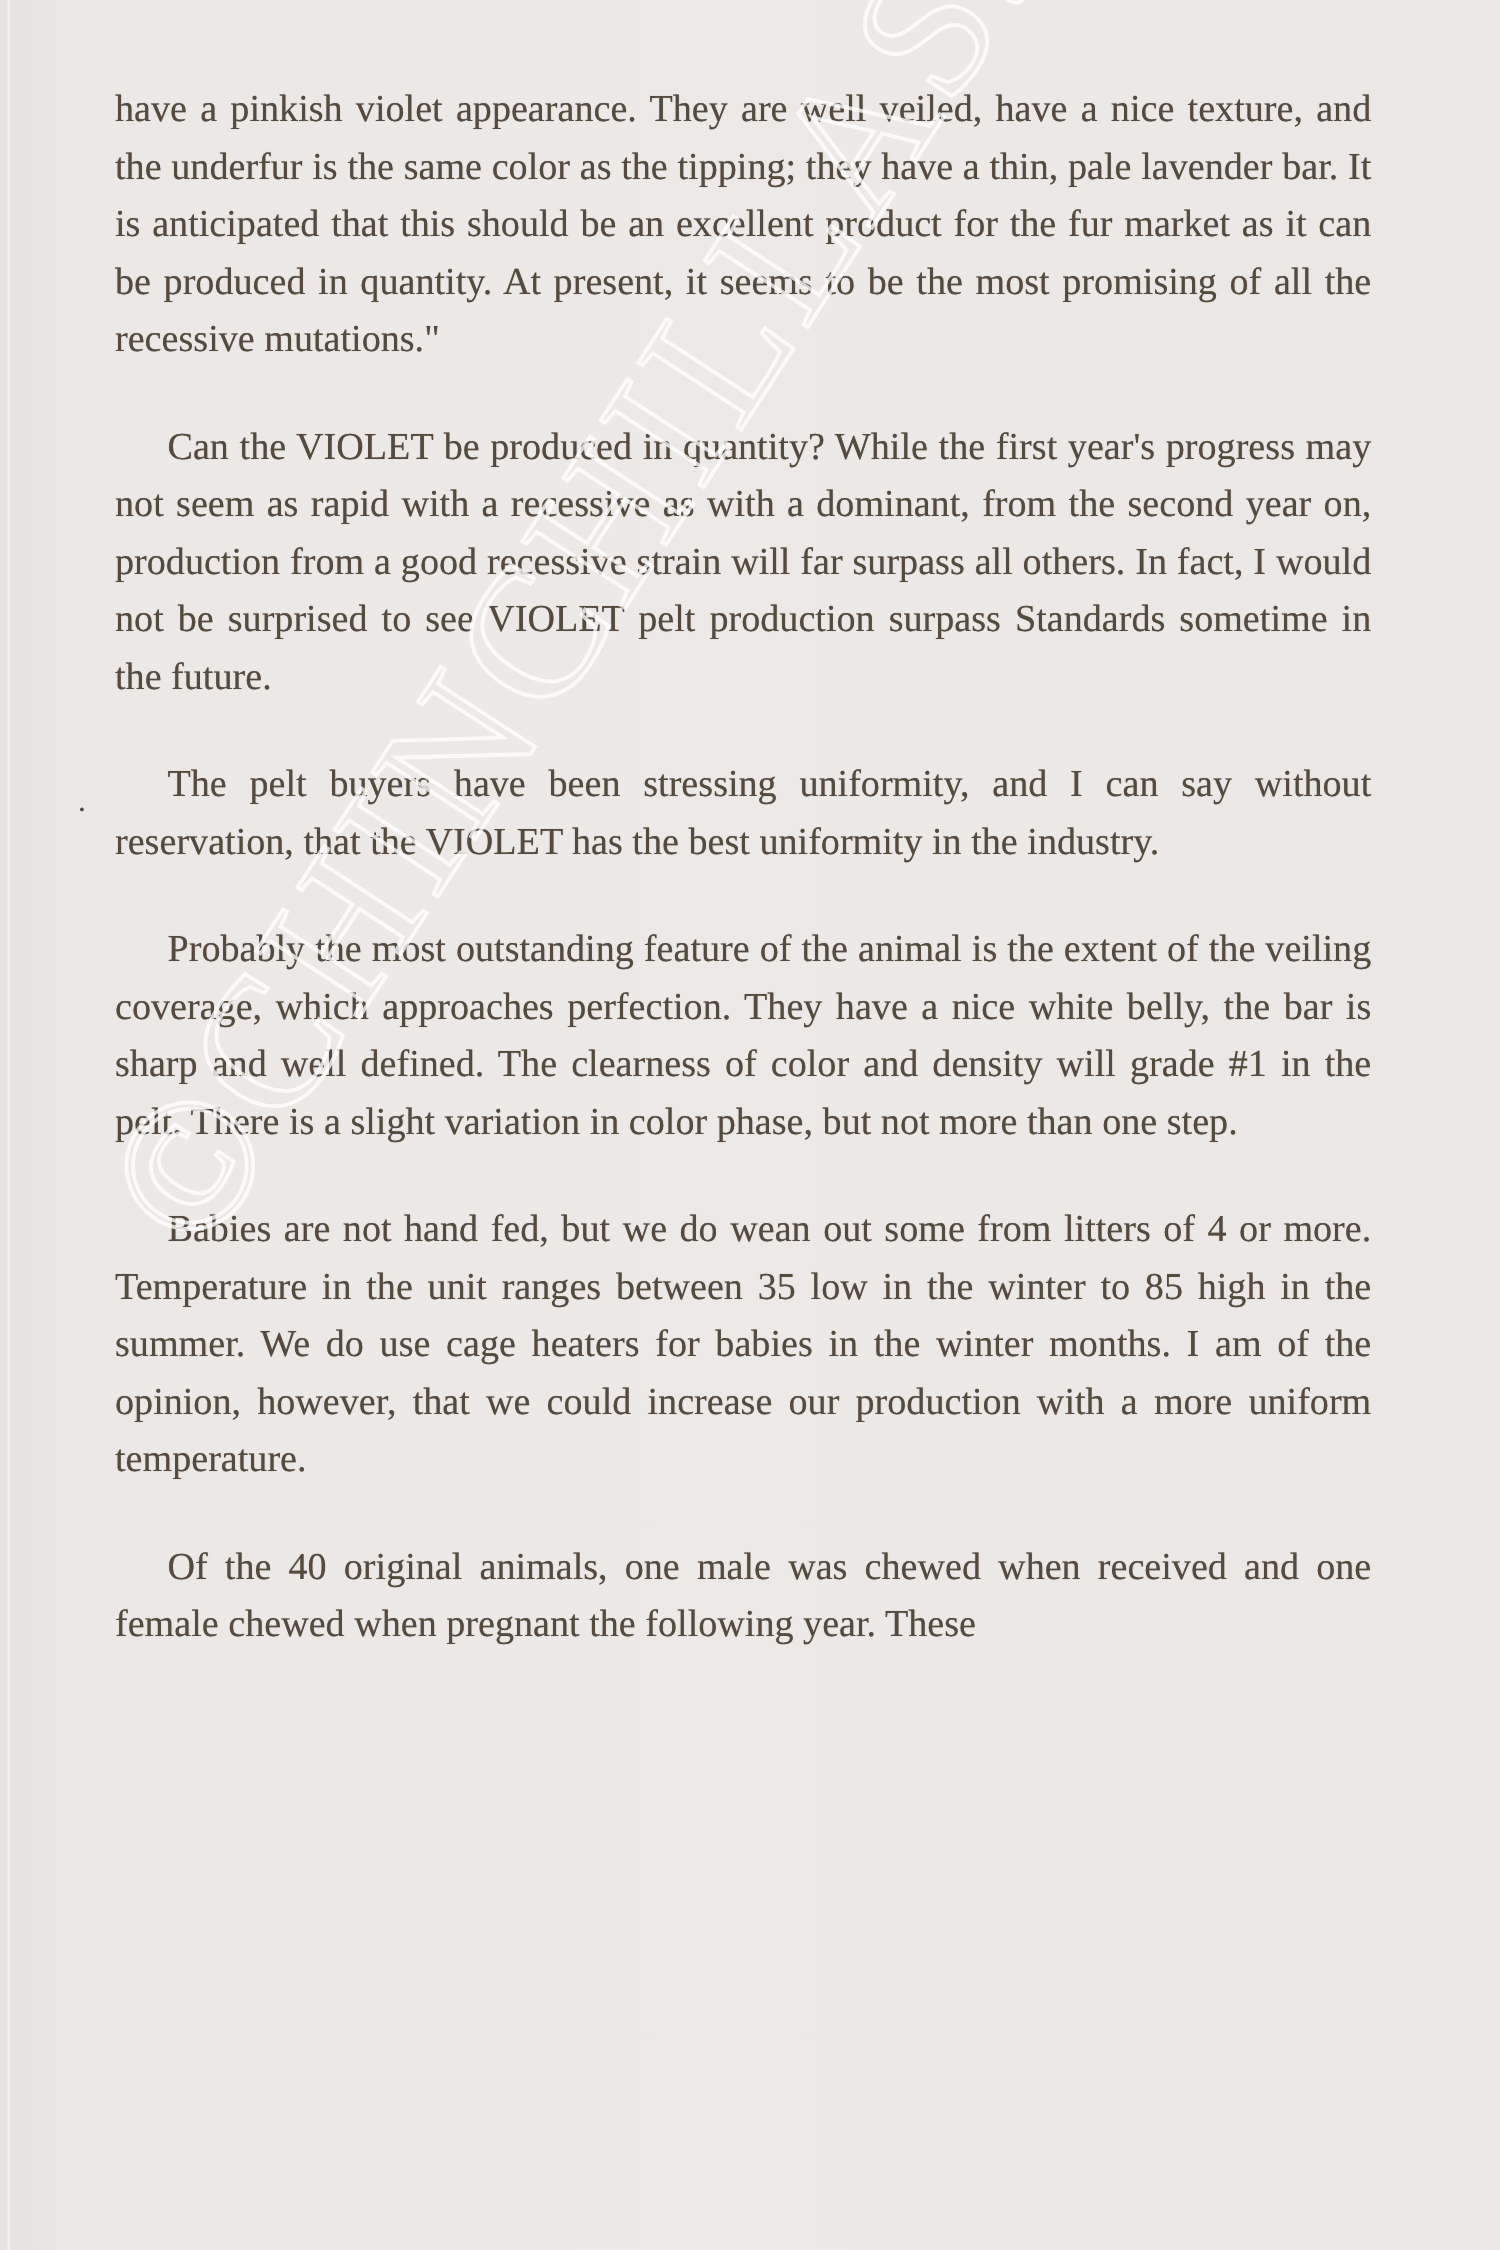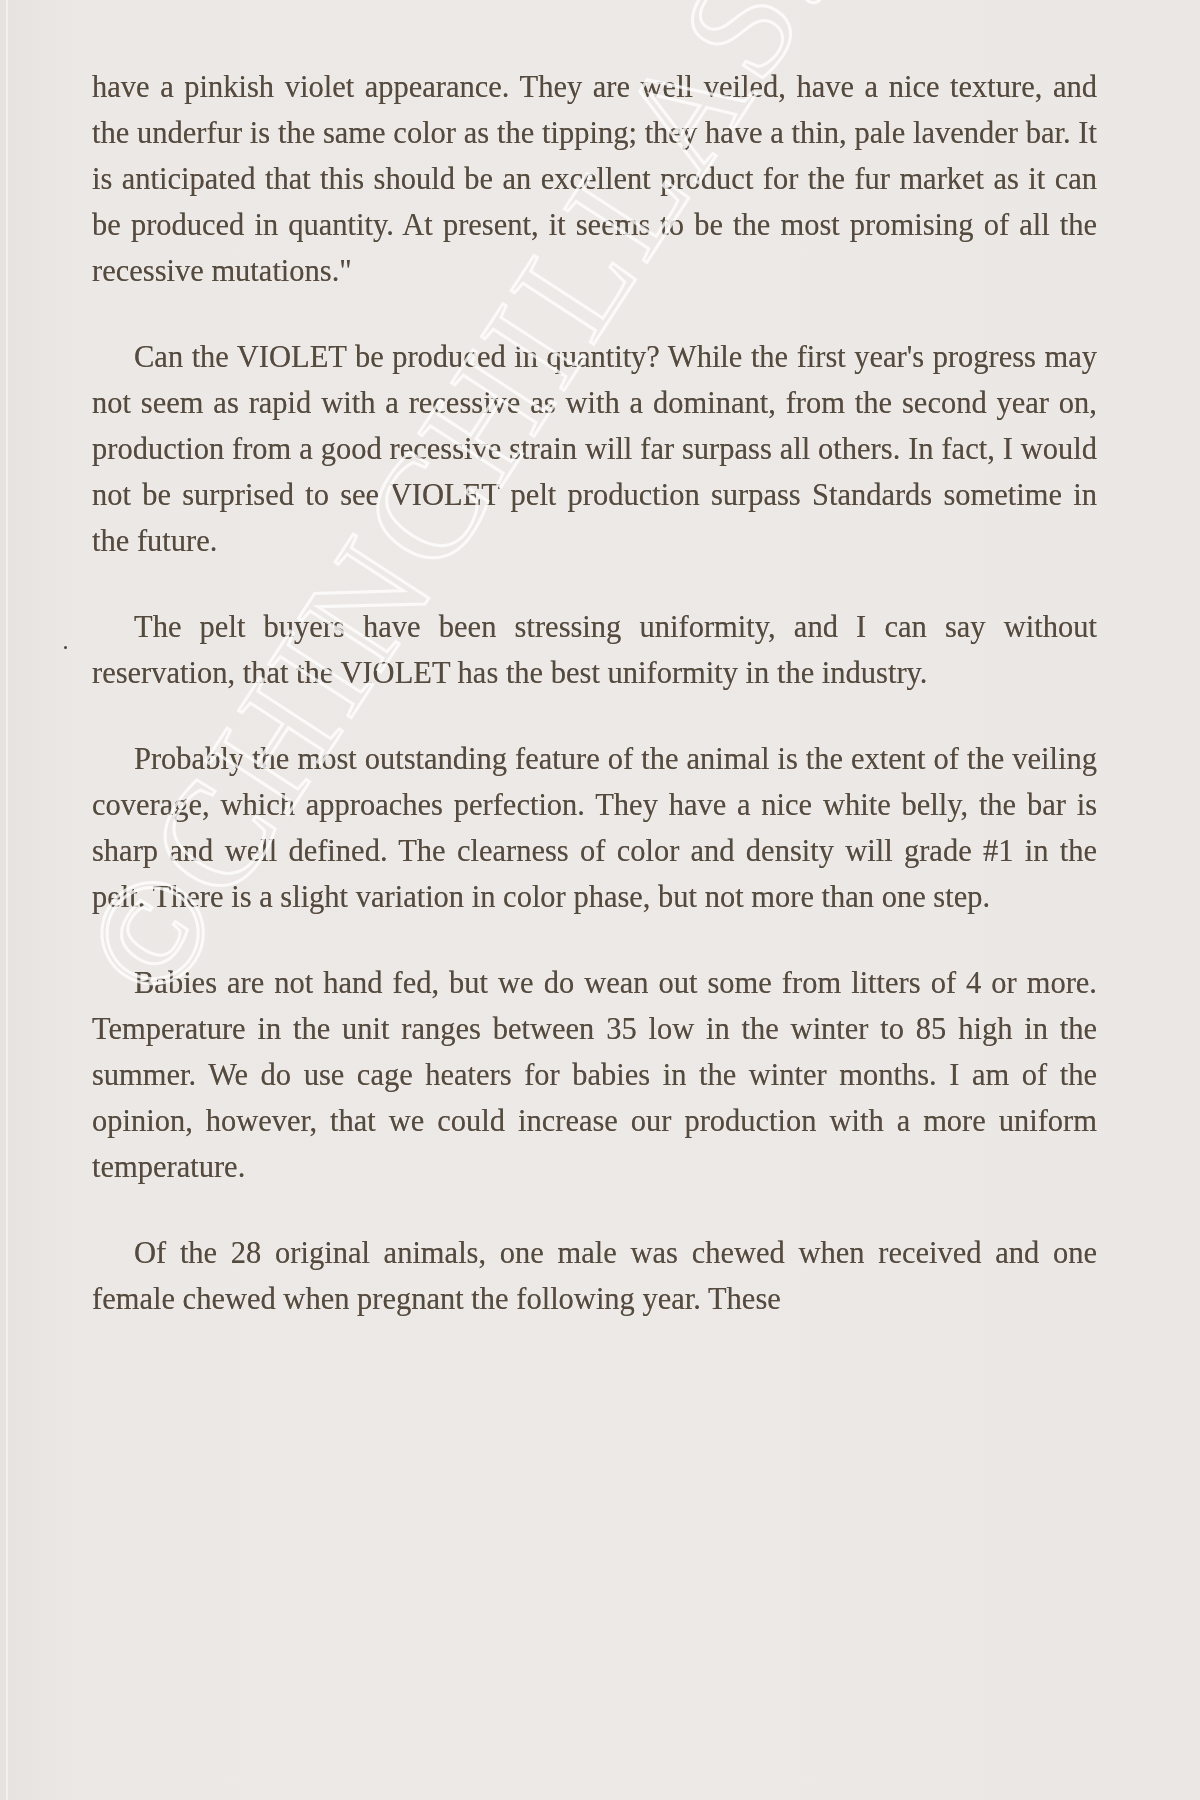--- a/index.html
+++ b/index.html
@@ -55,17 +55,17 @@
 <div class="page">
   <div class="edge-crease"></div>
   <div class="stray-dot"></div>
 
   <div class="text-block">
     <p class="para no-indent">have a pinkish violet appearance. They are well veiled, have a nice texture, and the underfur is the same color as the tipping; they have a thin, pale lavender bar. It is anticipated that this should be an excellent product for the fur market as it can be produced in quantity. At present, it seems to be the most promising of all the recessive mutations."</p>
     <p class="para">Can the VIOLET be produced in quantity? While the first year's progress may not seem as rapid with a recessive as with a dominant, from the second year on, production from a good recessive strain will far surpass all others. In fact, I would not be surprised to see VIOLET pelt production surpass Standards sometime in the future.</p>
     <p class="para">The pelt buyers have been stressing uniformity, and I can say without reservation, that the VIOLET has the best uniformity in the industry.</p>
     <p class="para">Probably the most outstanding feature of the animal is the extent of the veiling coverage, which approaches perfection. They have a nice white belly, the bar is sharp and well defined. The clearness of color and density will grade #1 in the pelt. There is a slight variation in color phase, but not more than one step.</p>
     <p class="para">Babies are not hand fed, but we do wean out some from litters of 4 or more. Temperature in the unit ranges between 35 low in the winter to 85 high in the summer. We do use cage heaters for babies in the winter months. I am of the opinion, however, that we could increase our production with a more uniform temperature.</p>
-    <p class="para">Of the 28 original animals, one male was chewed when received and one female chewed when pregnant the following year. These</p>
+    <p class="para">Of the 40 original animals, one male was chewed when received and one female chewed when pregnant the following year. These</p>
   </div>
 
   <div class="watermark">©CHINCHILLAS.COM</div>
 </div>
 
 </body></html>

